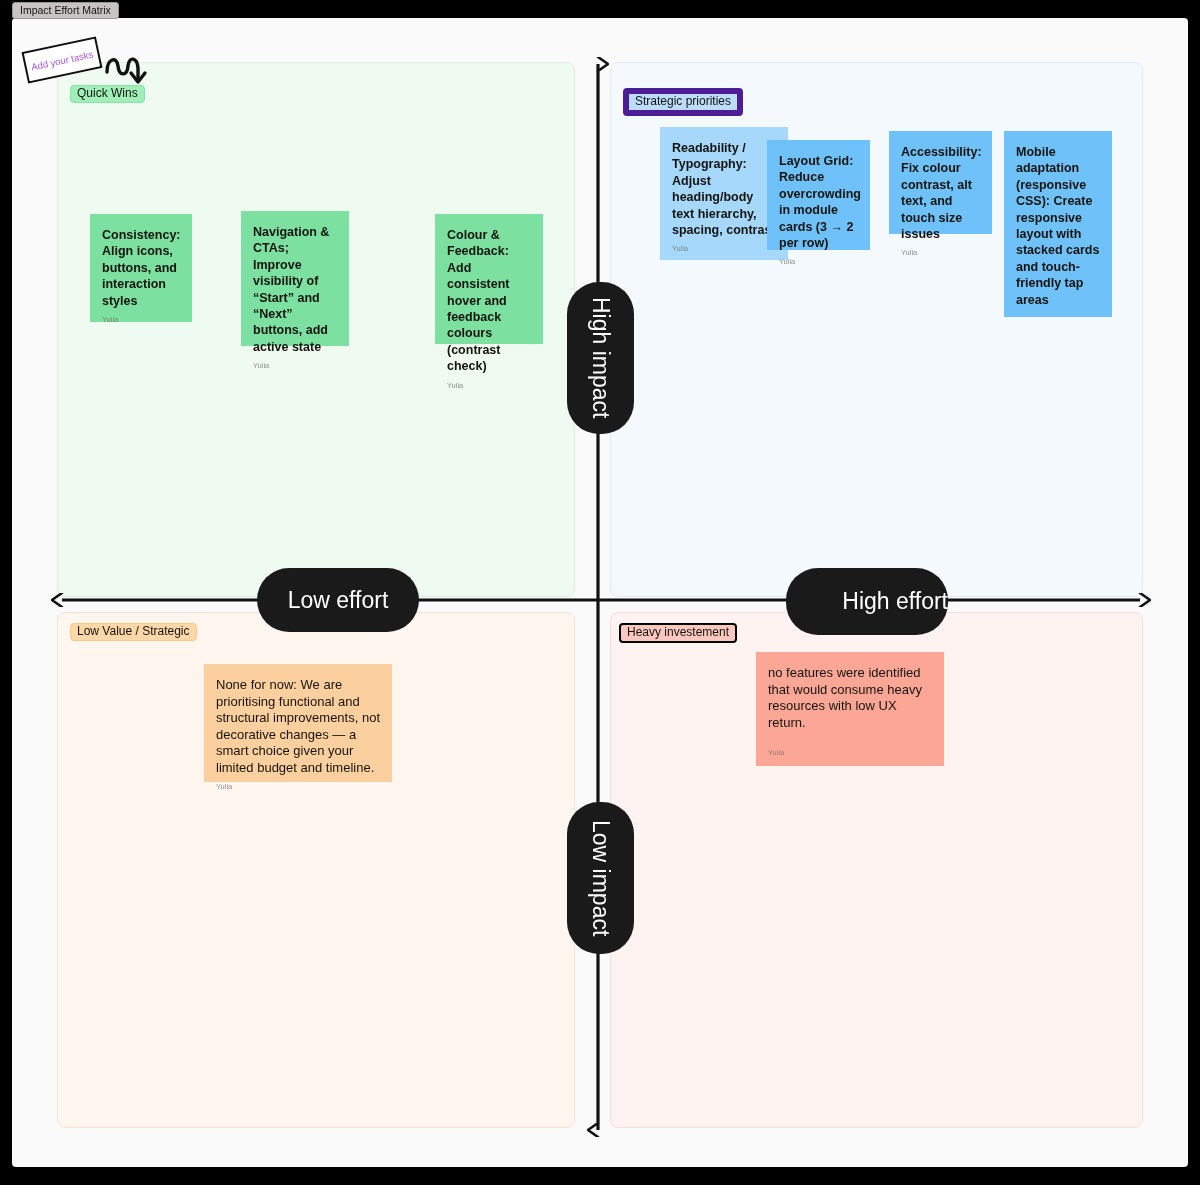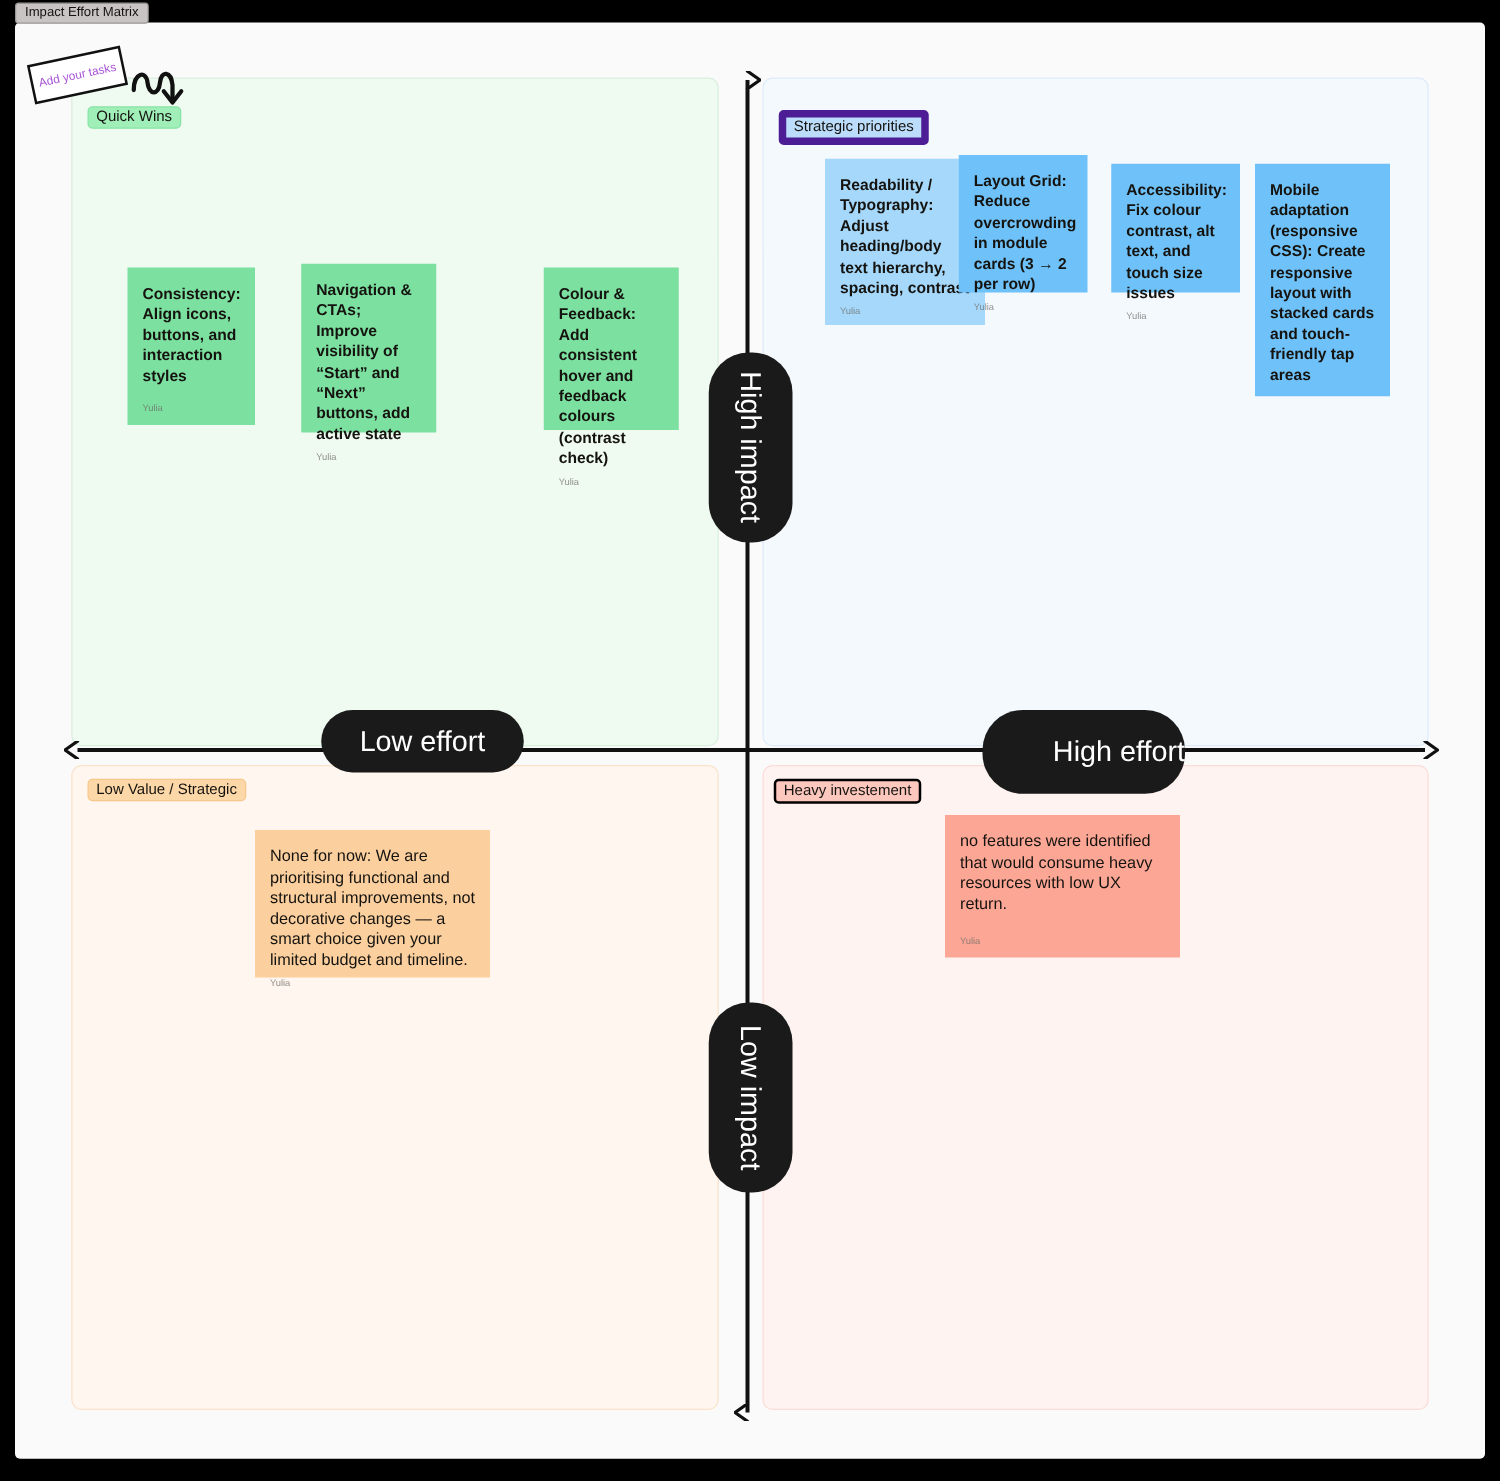--- a/index.html
+++ b/index.html
@@ -134,21 +134,21 @@
     border-radius: 32px;
     display: flex;
     align-items: center;
     justify-content: center;
     z-index: 40;
   }
   #pill-low-effort {
     left: 245px;
     top: 550px;
     width: 162px;
-    height: 50px;
+    height: 64px;
     font-size: 23px;
   }
   #pill-high-effort {
     left: 774px;
     top: 550px;
     width: 162px;
     height: 67px;
     font-size: 23px;
     justify-content: flex-end;
   }
@@ -200,25 +200,25 @@
     color: #6f6d68;
     opacity: 0.75;
     margin-top: 6px;
   }
   .note.green  { background: #7ce0a0; }
   .note.blue-l { background: #a5d8fb; }
   .note.blue   { background: #6fc2f9; }
   .note.orange { background: #fbcf9e; }
   .note.red    { background: #fca695; }
   
-  #note-consistency   { left: 78px;  top: 196px; width: 102px; height: 126px; margin-left: 12px; }
+  #note-consistency   { left: 78px;  top: 196px; width: 102px; height: 108px; }
   #note-navigation    { left: 229px; top: 193px; width: 108px; height: 135px; }
   #note-colour        { left: 381px; top: 196px; width: 108px; height: 130px; margin-left: 42px; }
   #note-readability   { left: 648px; top: 109px; width: 128px; height: 133px; }
-  #note-layout-grid   { left: 755px; top: 106px; width: 103px; height: 110px; }
+  #note-layout-grid   { left: 755px; top: 122px; width: 103px; height: 110px; }
   #note-accessibility { left: 877px; top: 113px; width: 103px; height: 103px; }
   #note-mobile        { left: 992px; top: 113px; width: 108px; height: 186px; }
   #note-none-for-now  { left: 192px; top: 646px; width: 188px; height: 118px; }
   #note-no-features   { left: 744px; top: 634px; width: 188px; height: 114px; }
   
   #annotation-add-tasks {
     position: absolute;
     left: 24px;
     top: 44px;
     width: 72px;

